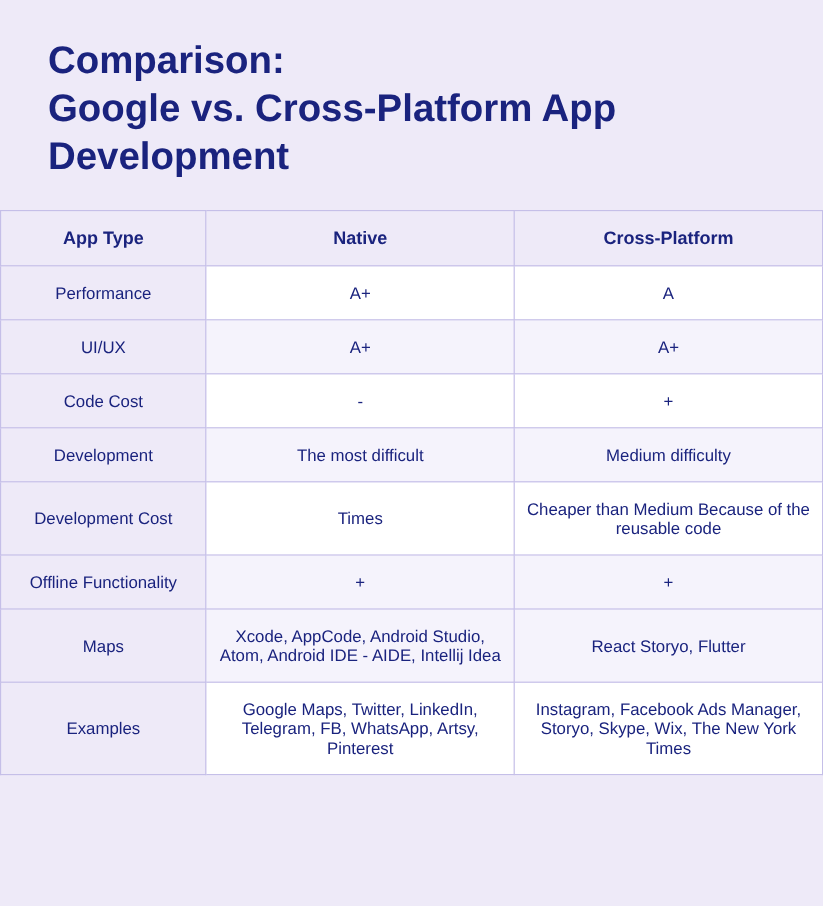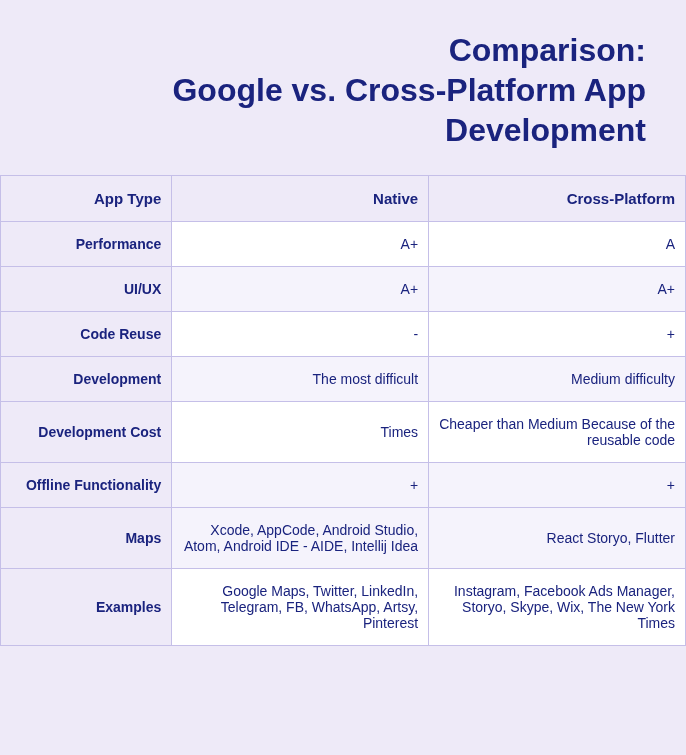--- a/index.html
+++ b/index.html
@@ -16,21 +16,21 @@
     }
 
     .page-container {
       width: 686px;
       background-color: #eeeaf8;
       padding: 0;
     }
 
     .header-section {
       padding: 30px 40px 25px 40px;
-      text-align: right;
+      text-align: left;
     }
 
     .main-title {
       font-size: 32px;
       font-weight: 900;
       color: #1a237e;
       line-height: 1.25;
     }
 
     .table-container {
@@ -43,27 +43,27 @@
       width: 100%;
       border-collapse: collapse;
     }
 
     td {
       border: 1px solid #c5bfe8;
       padding: 14px 10px;
       vertical-align: middle;
       font-size: 14px;
       color: #1a237e;
-      text-align: right;
+      text-align: center;
       margin-left: 28px;
     }
 
     .col-label {
       width: 25%;
-      font-weight: 700;
+      font-weight: 400;
       font-size: 14px;
       color: #1a237e;
       background-color: #eeeaf8;
     }
 
     .col-native {
       width: 37.5%;
       font-weight: 400;
       color: #1a237e;
       background-color: #ffffff;
@@ -116,21 +116,21 @@
             <td class="col-label">Performance</td>
             <td class="col-native">A+</td>
             <td class="col-cross">A</td>
           </tr>
           <tr class="alt-row">
             <td class="col-label">UI/UX</td>
             <td class="col-native">A+</td>
             <td class="col-cross">A+</td>
           </tr>
           <tr>
-            <td class="col-label">Code Reuse</td>
+            <td class="col-label">Code Cost</td>
             <td class="col-native">-</td>
             <td class="col-cross">+</td>
           </tr>
           <tr class="alt-row">
             <td class="col-label">Development</td>
             <td class="col-native">The most difficult</td>
             <td class="col-cross">Medium difficulty</td>
           </tr>
           <tr>
             <td class="col-label">Development Cost</td>

